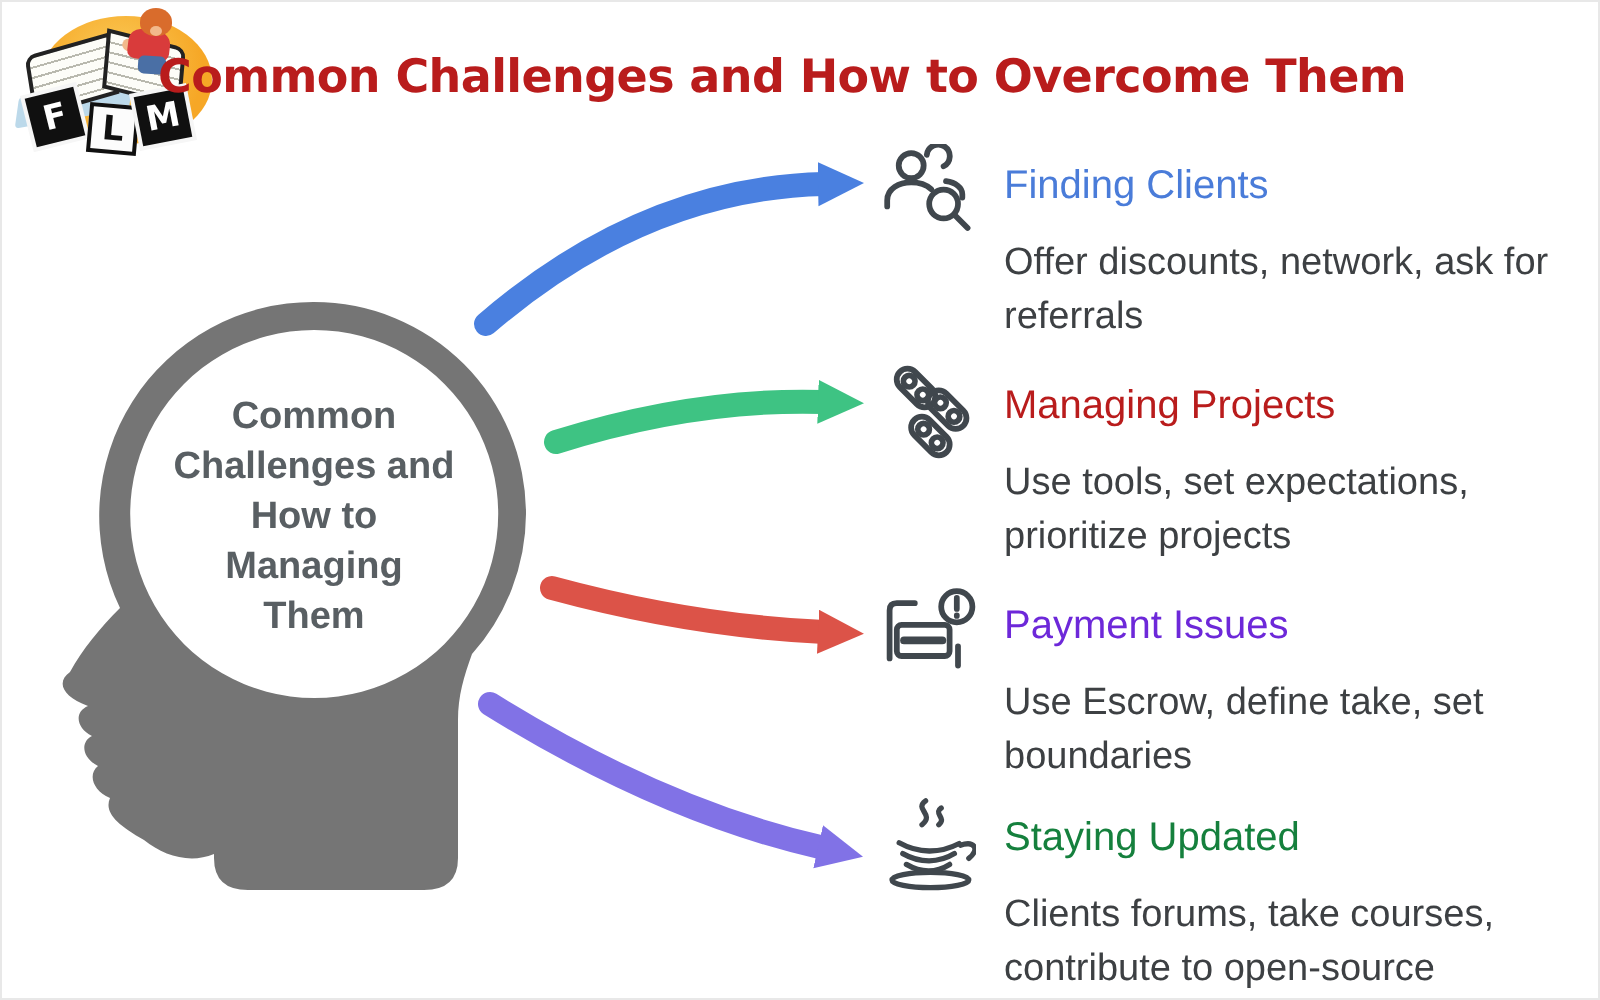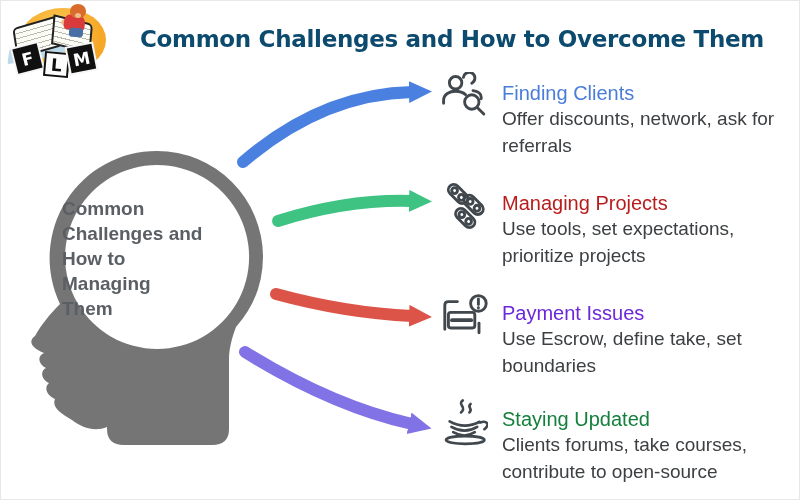--- a/index.html
+++ b/index.html
@@ -3,22 +3,22 @@
 <meta charset="utf-8">
 <style>
   html,body{margin:0;padding:0;background:#fff;}
   .canvas{
     position:relative;width:800px;height:500px;background:#ffffff;overflow:hidden;
     font-family:"Liberation Sans",sans-serif;
     box-shadow:inset 0 0 0 1px #e8e8e8;
   }
   
   .main-title{
-    position:absolute;left:104px;top:26px;width:660px;text-align:right;
-    font-family:"DejaVu Sans",sans-serif;font-weight:bold;font-size:23px;color:#0c4a6e;
+    position:absolute;left:79px;top:26px;width:660px;text-align:left;
+    font-family:"DejaVu Sans",sans-serif;font-weight:bold;font-size:23px;color:#b91c1c;
     letter-spacing:-0.3px;
   }
   
   .logo{position:absolute;left:6px;top:4px;width:106px;height:78px;}
   .logo *{position:absolute;}
   .logo-blob{left:14px;top:4px;width:86px;height:64px;border-radius:50%;
     background:radial-gradient(circle at 45% 40%, #fbcf5e 0%, #f6a726 70%);}
   .logo-slab{left:2px;top:40px;width:58px;height:15px;background:#bcd9ea;
     transform:rotate(-10deg) skewX(-18deg);border-radius:2px;}
   .book-page{background:#fdfdf8;border:2px solid #222;
@@ -34,31 +34,31 @@
     display:flex;align-items:center;justify-content:center;}
   .tile-dark{background:#101010;color:#fff;box-shadow:0 0 0 2px #f6f6f6;}
   .tile-light{background:#fcfcfc;color:#101010;border:2px solid #101010;width:21px;height:21px;}
   .tile-f{left:9px;top:42px;transform:rotate(-14deg);}
   .tile-l{left:38px;top:48px;transform:rotate(5deg);}
   .tile-m{left:63px;top:42px;transform:rotate(-11deg);}
   
   .diagram{position:absolute;left:0;top:0;}
   
   .head-text{
-    position:absolute;left:62px;top:196px;width:190px;
+    position:absolute;left:62px;top:196px;width:190px;text-align:center;
     font-weight:bold;font-size:19px;line-height:25px;color:#595f63;
   }
   .head-text span{display:block;}
   
   .item{position:absolute;left:440px;width:350px;}
   .item-icon{position:absolute;left:0;top:0;width:48px;height:48px;}
   .item-icon svg{width:48px;height:48px;}
   .item-text{margin-left:62px;}
   .item-label{font-weight:normal;font-size:20px;line-height:24px;padding-top:9px;}
-  .item-desc{font-size:19px;line-height:27px;color:#3d4043;max-width:285px;}
+  .item-desc{margin-top:13px;font-size:19px;line-height:27px;color:#3d4043;max-width:285px;}
   .i1{top:72px;} .i2{top:182px;} .i3{top:292px;} .i4{top:398px;}
 </style>
 </head>
 <body>
 
 <div class="canvas">
 
   <svg class="diagram" width="800" height="500" viewBox="0 0 800 500">
     <defs>
       <marker id="ah0" markerUnits="userSpaceOnUse" markerWidth="30" markerHeight="30" refX="3" refY="11" orient="auto">

